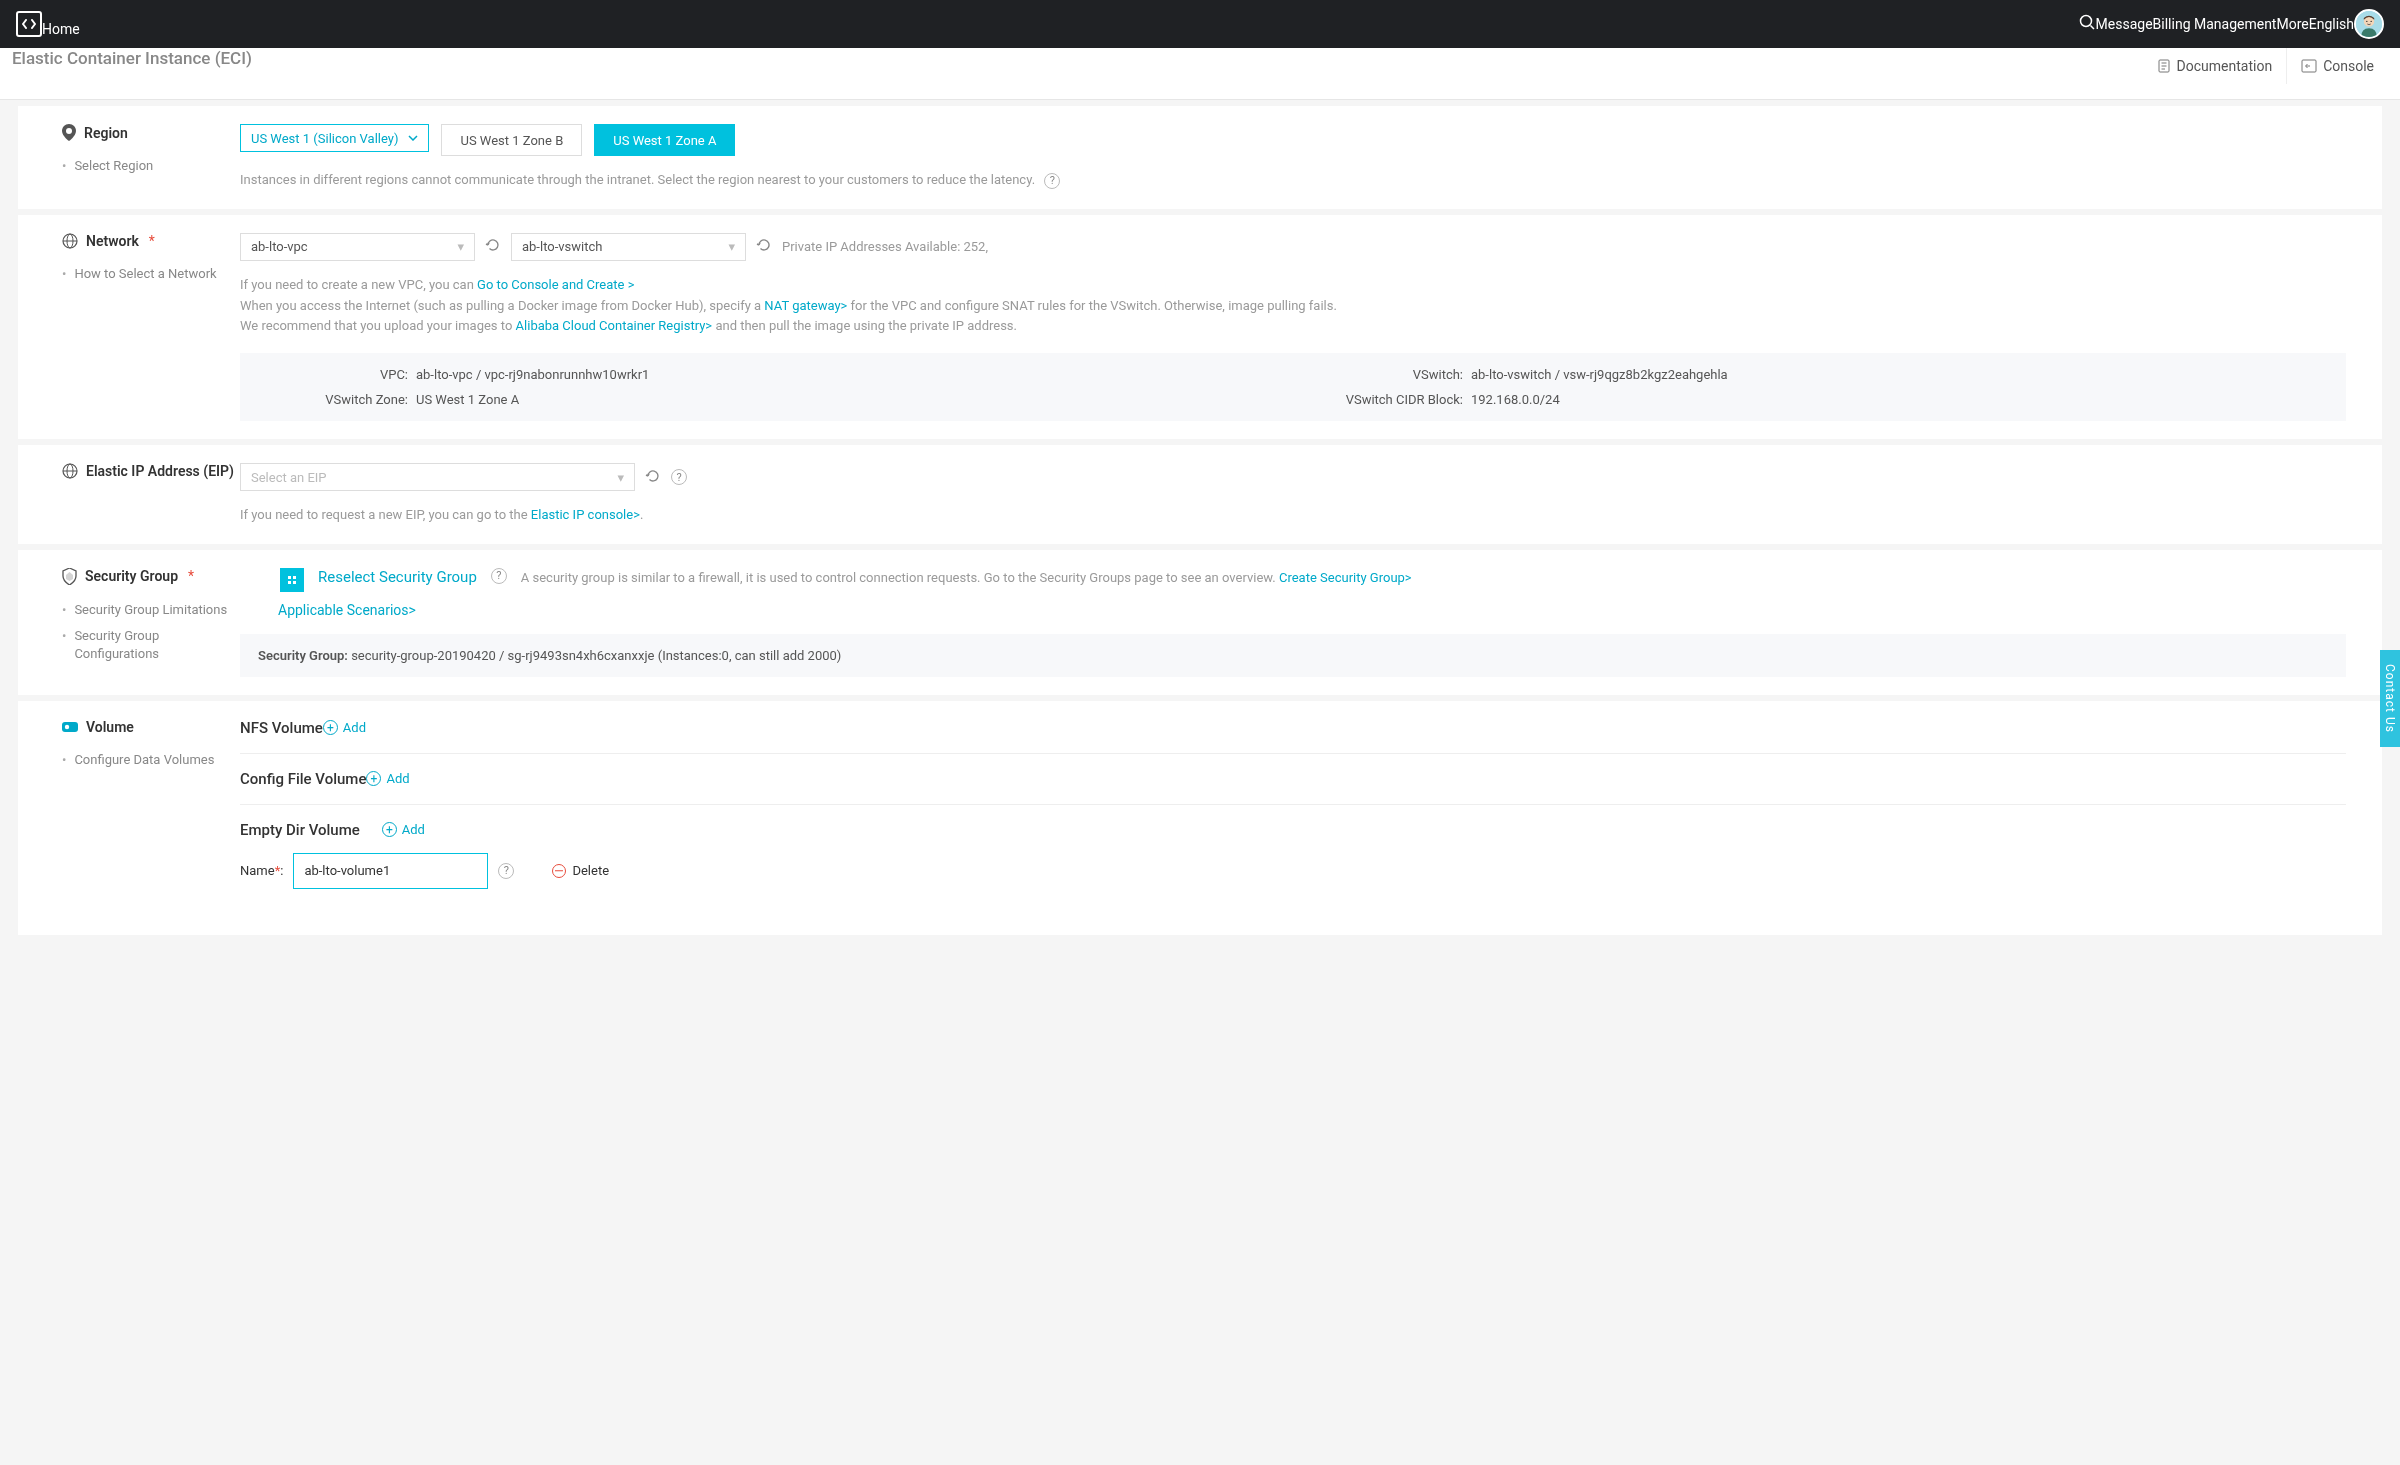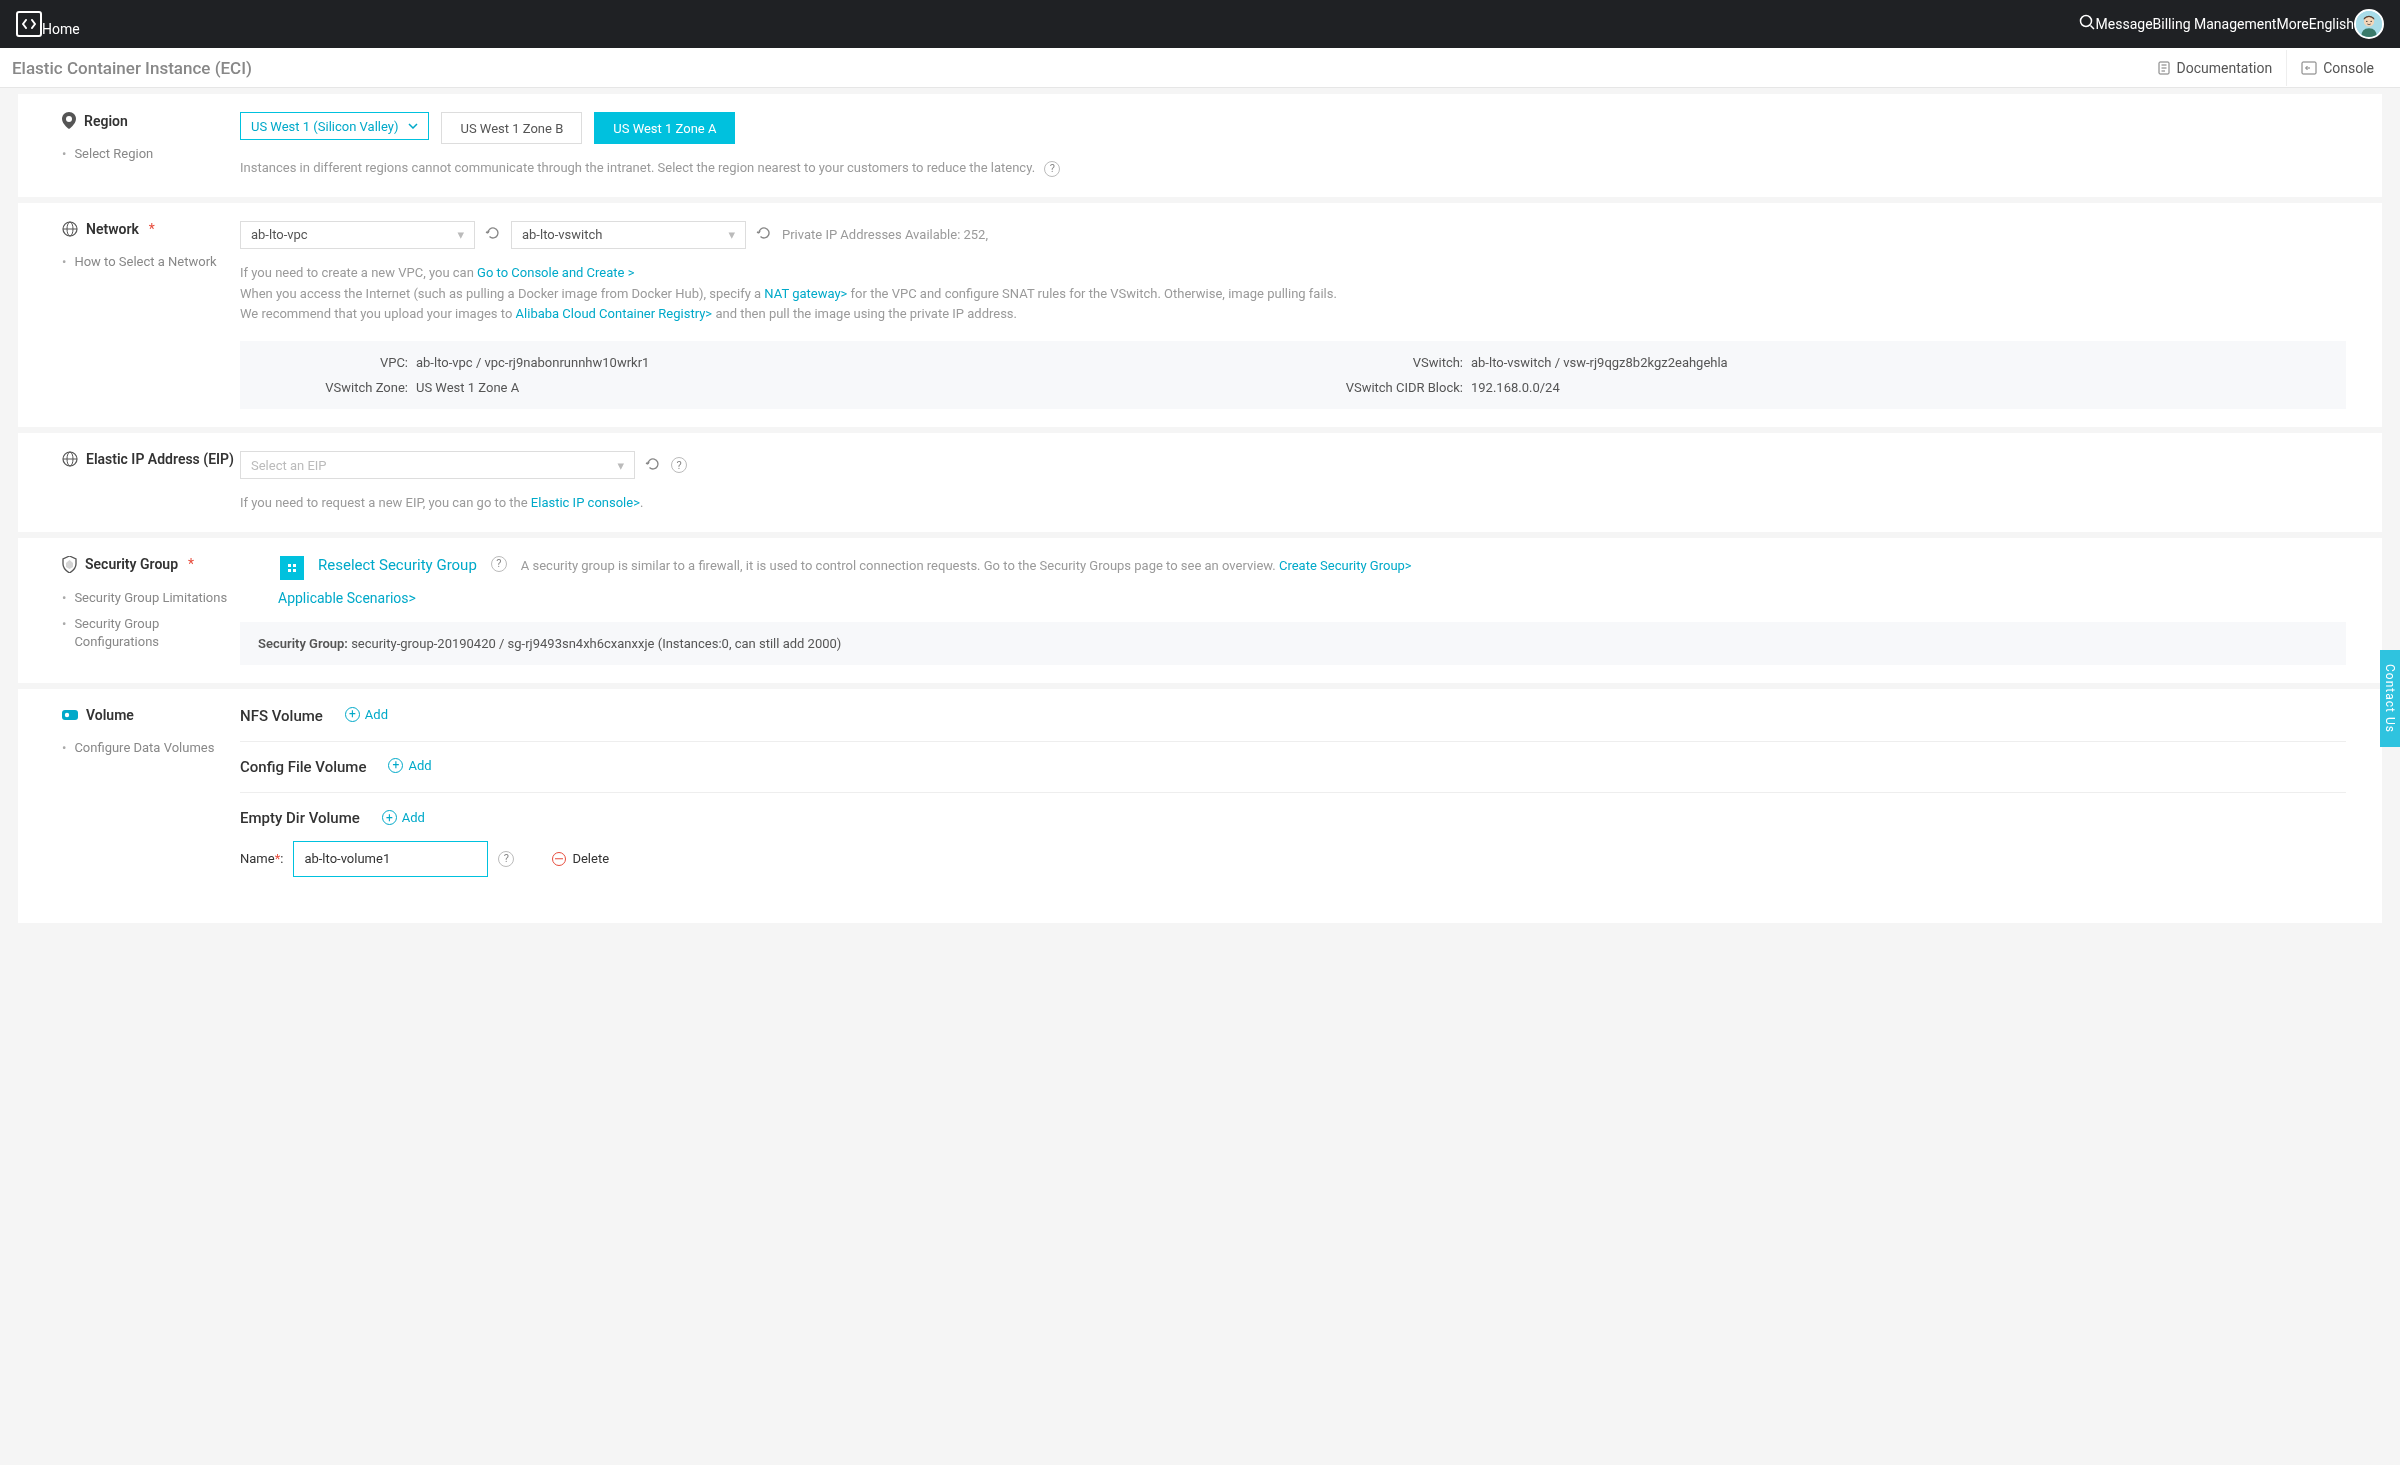--- a/index.html
+++ b/index.html
@@ -9,21 +9,21 @@
   .topnav{background:#1F2124;color:#fff;height:48px;display:flex;align-items:center;padding:0 16px;justify-content:space-between;}
   .topnav-left{display:flex;align-items:flex-end;}
   .logo-box{width:26px;height:26px;border:2px solid #fff;border-radius:3px;display:flex;align-items:center;justify-content:center;}
   .logo-box svg{display:block;}
   .topnav-link{color:#fff;cursor:pointer;font-size:14px;}
   .topnav-right{display:flex;align-items:center;}
   .search-ico{cursor:pointer;color:#fff;}
   .avatar{width:30px;height:30px;border-radius:50%;background:#9fd6e8;border:2px solid #fff;overflow:hidden;display:flex;align-items:center;justify-content:center;}
   
   
-  .subheader{background:#fff;height:40px;display:flex;align-items:center;justify-content:space-between;padding:0 12px;border-bottom:1px solid #e6e6e6;}
+  .subheader{background:#fff;height:52px;display:flex;align-items:flex-start;justify-content:space-between;padding:0 12px;border-bottom:1px solid #e6e6e6;}
   .subheader-title{color:#888;font-size:17px;font-weight:500;}
   .subheader-actions{display:flex;align-items:center;gap:0;}
   .sh-action{display:flex;align-items:center;gap:6px;padding:0 14px;color:#555;cursor:pointer;border-left:1px solid #eee;height:36px;}
   .sh-action:first-child{border-left:none;}
   
   
   .main{padding:6px 18px;}
   .card{background:#fff;margin-bottom:6px;padding:18px 36px 18px 44px;display:flex;}
   .sidecol{width:178px;flex:none;}
   .sidehead{display:flex;align-items:center;gap:8px;font-size:14px;color:#333;font-weight:600;}
@@ -59,21 +59,21 @@
   .infobox{background:#f7f8fa;padding:14px 18px;margin-top:16px;}
   .infogrid{display:grid;grid-template-columns:1fr 1fr;row-gap:10px;column-gap:40px;}
   .kv{display:flex;gap:8px;font-size:13px;}
   .kv .k{color:#555;text-align:right;width:150px;flex:none;}
   .kv .v{color:#555;}
   
   .sgline{font-size:13px;color:#555;}
   .sgline b{font-weight:600;}
   
   
-  .volrow{display:flex;align-items:flex-start;gap:22px;padding:16px 0;border-bottom:1px solid #eee;}
+  .volrow{display:flex;align-items:center;padding:16px 0;border-bottom:1px solid #eee;}
   .volrow:last-child{border-bottom:none;}
   .volrow.nob{border-bottom:none;}
   .voltitle{font-size:15px;color:#333;font-weight:500;}
   .addbtn{display:flex;align-items:center;gap:5px;color:#00a9c9;cursor:pointer;font-size:13px;}
   .plus-circ{width:15px;height:15px;border:1.5px solid #00a9c9;border-radius:50%;display:flex;align-items:center;justify-content:center;color:#00a9c9;font-size:12px;line-height:1;}
   
   .fieldrow{display:flex;align-items:center;gap:10px;margin-top:14px;}
   .flabel{font-size:13px;color:#333;}
   .flabel .req{color:#e74c3c;}
   .tinput{height:36px;width:195px;border:1px solid #00c1de;padding:0 10px;font-size:13px;color:#333;outline:none;}

